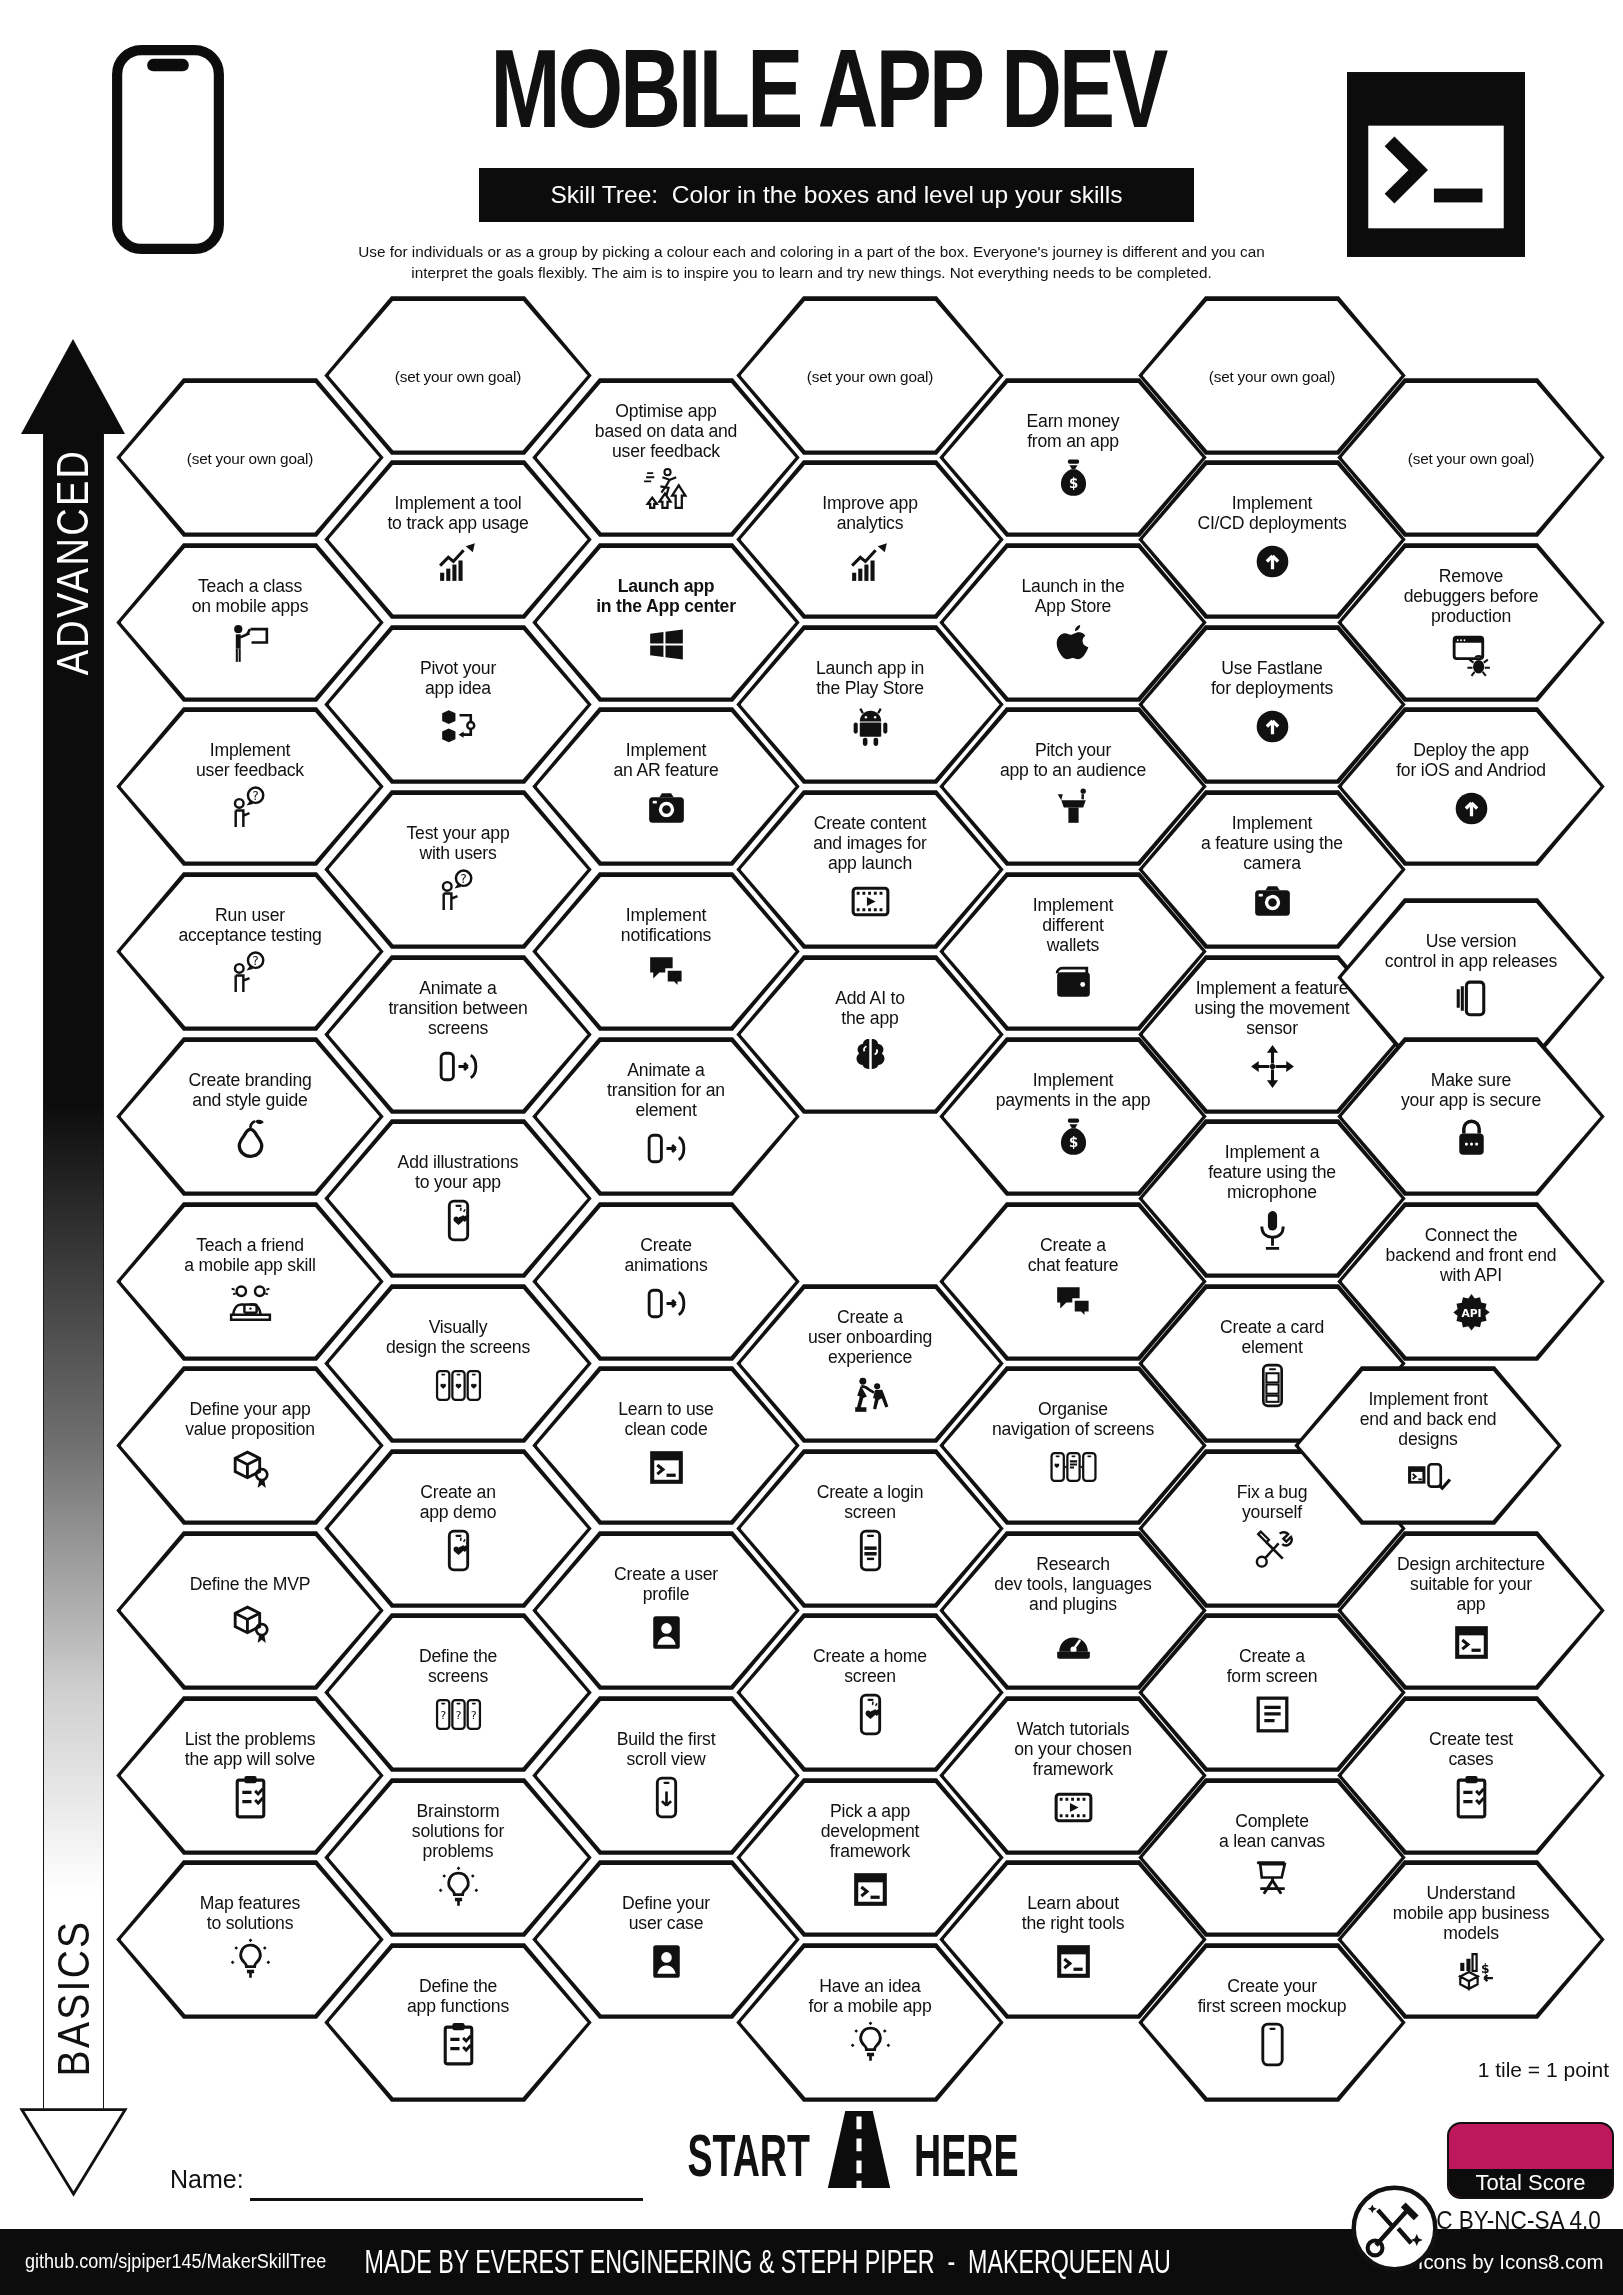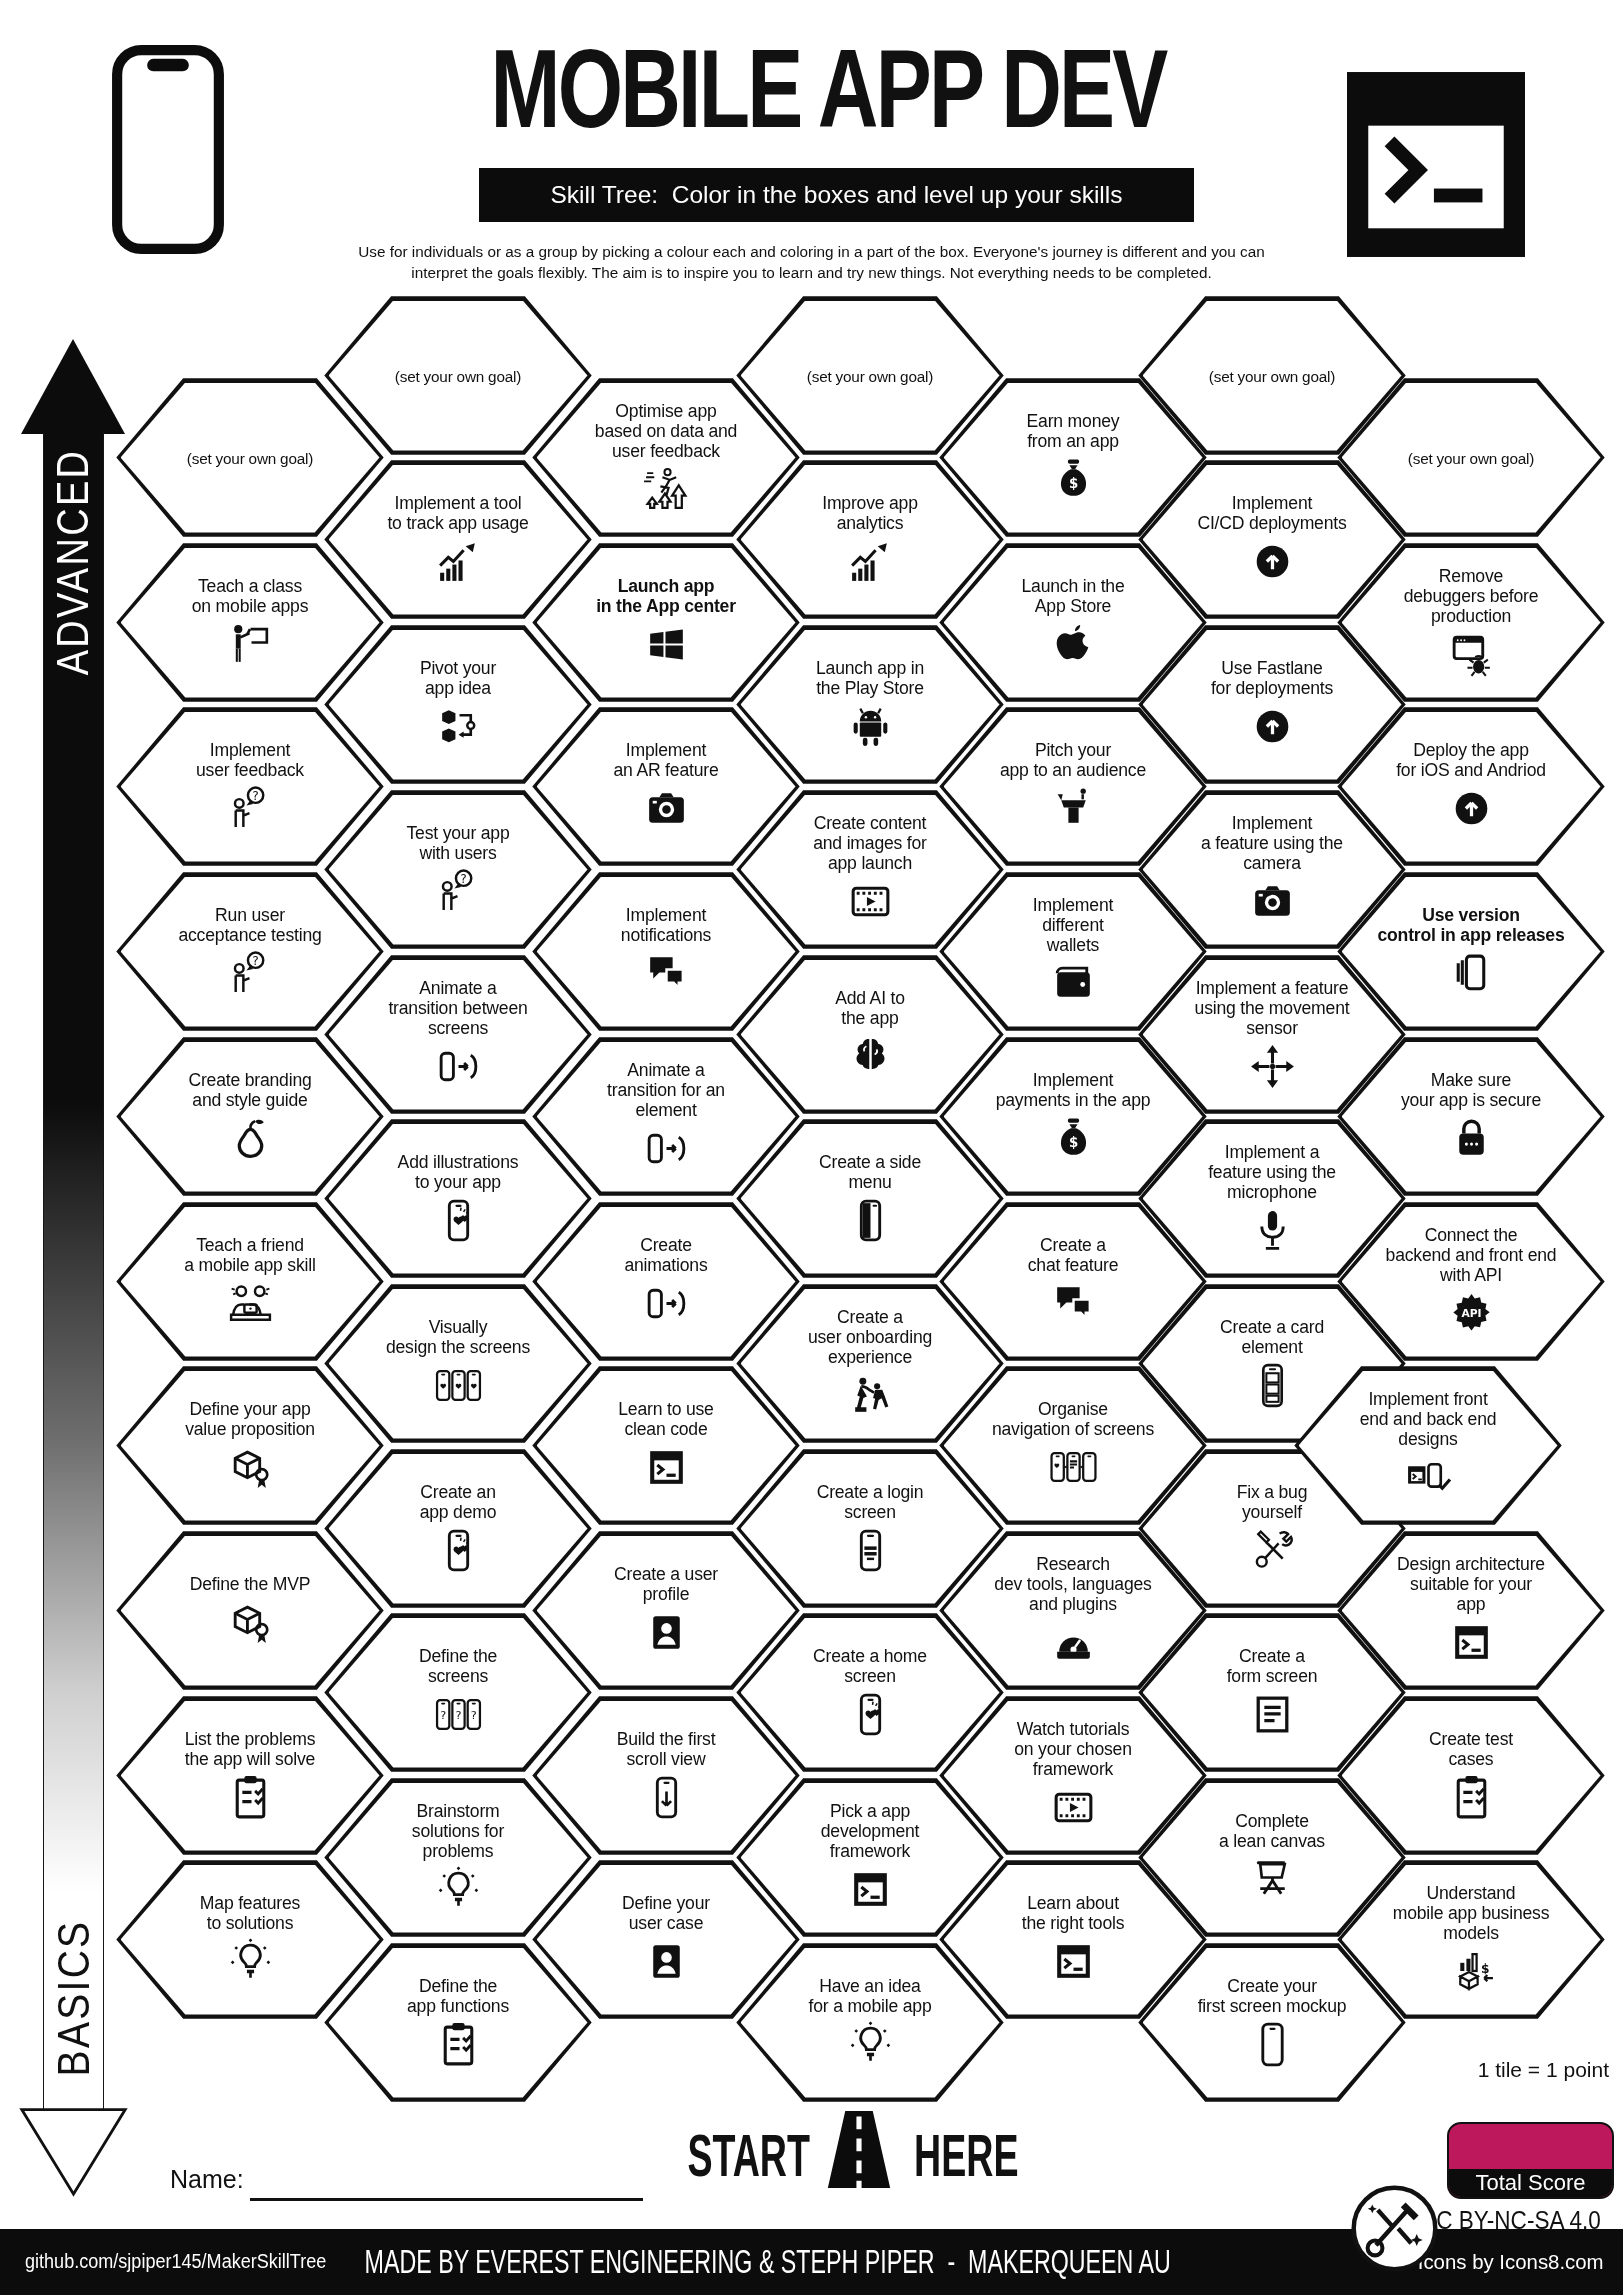--- a/index.html
+++ b/index.html
@@ -663,35 +663,20 @@
 the app</div>
           <div class="hicon">
             <svg viewBox="0 0 48 48">
               <path d="M22.8 7c-3.5-.5-6 2-6.2 4.5-3.3.5-5.3 2.8-5.3 5.5 0 1.6.6 3 1.6 4-1.6 1.2-2.6 3-2.6 5 0 3.4 2.6 6.2 6 6.4.6 2.4 2.8 4.1 6.5 3.8z" fill="#111"></path>
               <path d="M25.2 7c3.5-.5 6 2 6.2 4.5 3.3.5 5.3 2.8 5.3 5.5 0 1.6-.6 3-1.6 4 1.6 1.2 2.6 3 2.6 5 0 3.4-2.6 6.2-6 6.4-.6 2.4-2.8 4.1-6.5 3.8z" fill="#111"></path>
               <path d="M20 14c-2 1-3 3-2 5M28 22c2-1 3-3 2-5" stroke="#fff" stroke-width="1.8" fill="none"></path>
             </svg>
           </div>
         </div>
       </div>
-      <div class="hex" style="left: 734px; top: 1117px;">
-        <div class="hb"></div>
-        <div class="hi"></div>
-        <div class="hc">
-          <div class="hl">Create a side
-menu</div>
-          <div class="hicon">
-            <svg viewBox="0 0 48 48">
-              <rect x="15" y="5" width="18" height="38" rx="4.5" stroke="#111" fill="none" stroke-width="2.8"></rect>
-              <path d="M16.5 7h7.5v34h-7.5z" fill="#111"></path>
-              <rect x="26" y="8.5" width="4.5" height="2" rx="1" fill="#111"></rect>
-            </svg>
-          </div>
-        </div>
-      </div>
       <div class="hex" style="left: 734px; top: 1282px;">
         <div class="hb"></div>
         <div class="hi"></div>
         <div class="hc">
           <div class="hl">Create a
 user onboarding
 experience</div>
           <div class="hicon">
             <svg viewBox="0 0 48 48">
               <circle cx="16.5" cy="10" r="3.4" fill="#111"></circle>
@@ -1128,21 +1113,21 @@
           <div class="hl">Deploy the app
 for iOS and Andriod</div>
           <div class="hicon">
             <svg viewBox="0 0 48 48">
               <circle cx="24" cy="24" r="15.5" fill="#111"></circle>
               <path d="M24 31.5v-13m0 0l-5.5 5.5M24 18.5l5.5 5.5" stroke="#fff" stroke-width="3.2" fill="none"></path>
             </svg>
           </div>
         </div>
       </div>
-      <div class="hex" style="left: 1335px; top: 870px; font-weight: bold;">
+      <div class="hex" style="left: 1335px; top: 896px;">
         <div class="hb"></div>
         <div class="hi"></div>
         <div class="hc">
           <div class="hl">Use version
 control in app releases</div>
           <div class="hicon">
             <svg viewBox="0 0 48 48">
               <rect x="19" y="7" width="17" height="32" rx="3.5" stroke="#111" fill="none" stroke-width="3"></rect>
               <path d="M15 11v24M11 14v18" stroke="#111" stroke-width="3"></path>
             </svg>

